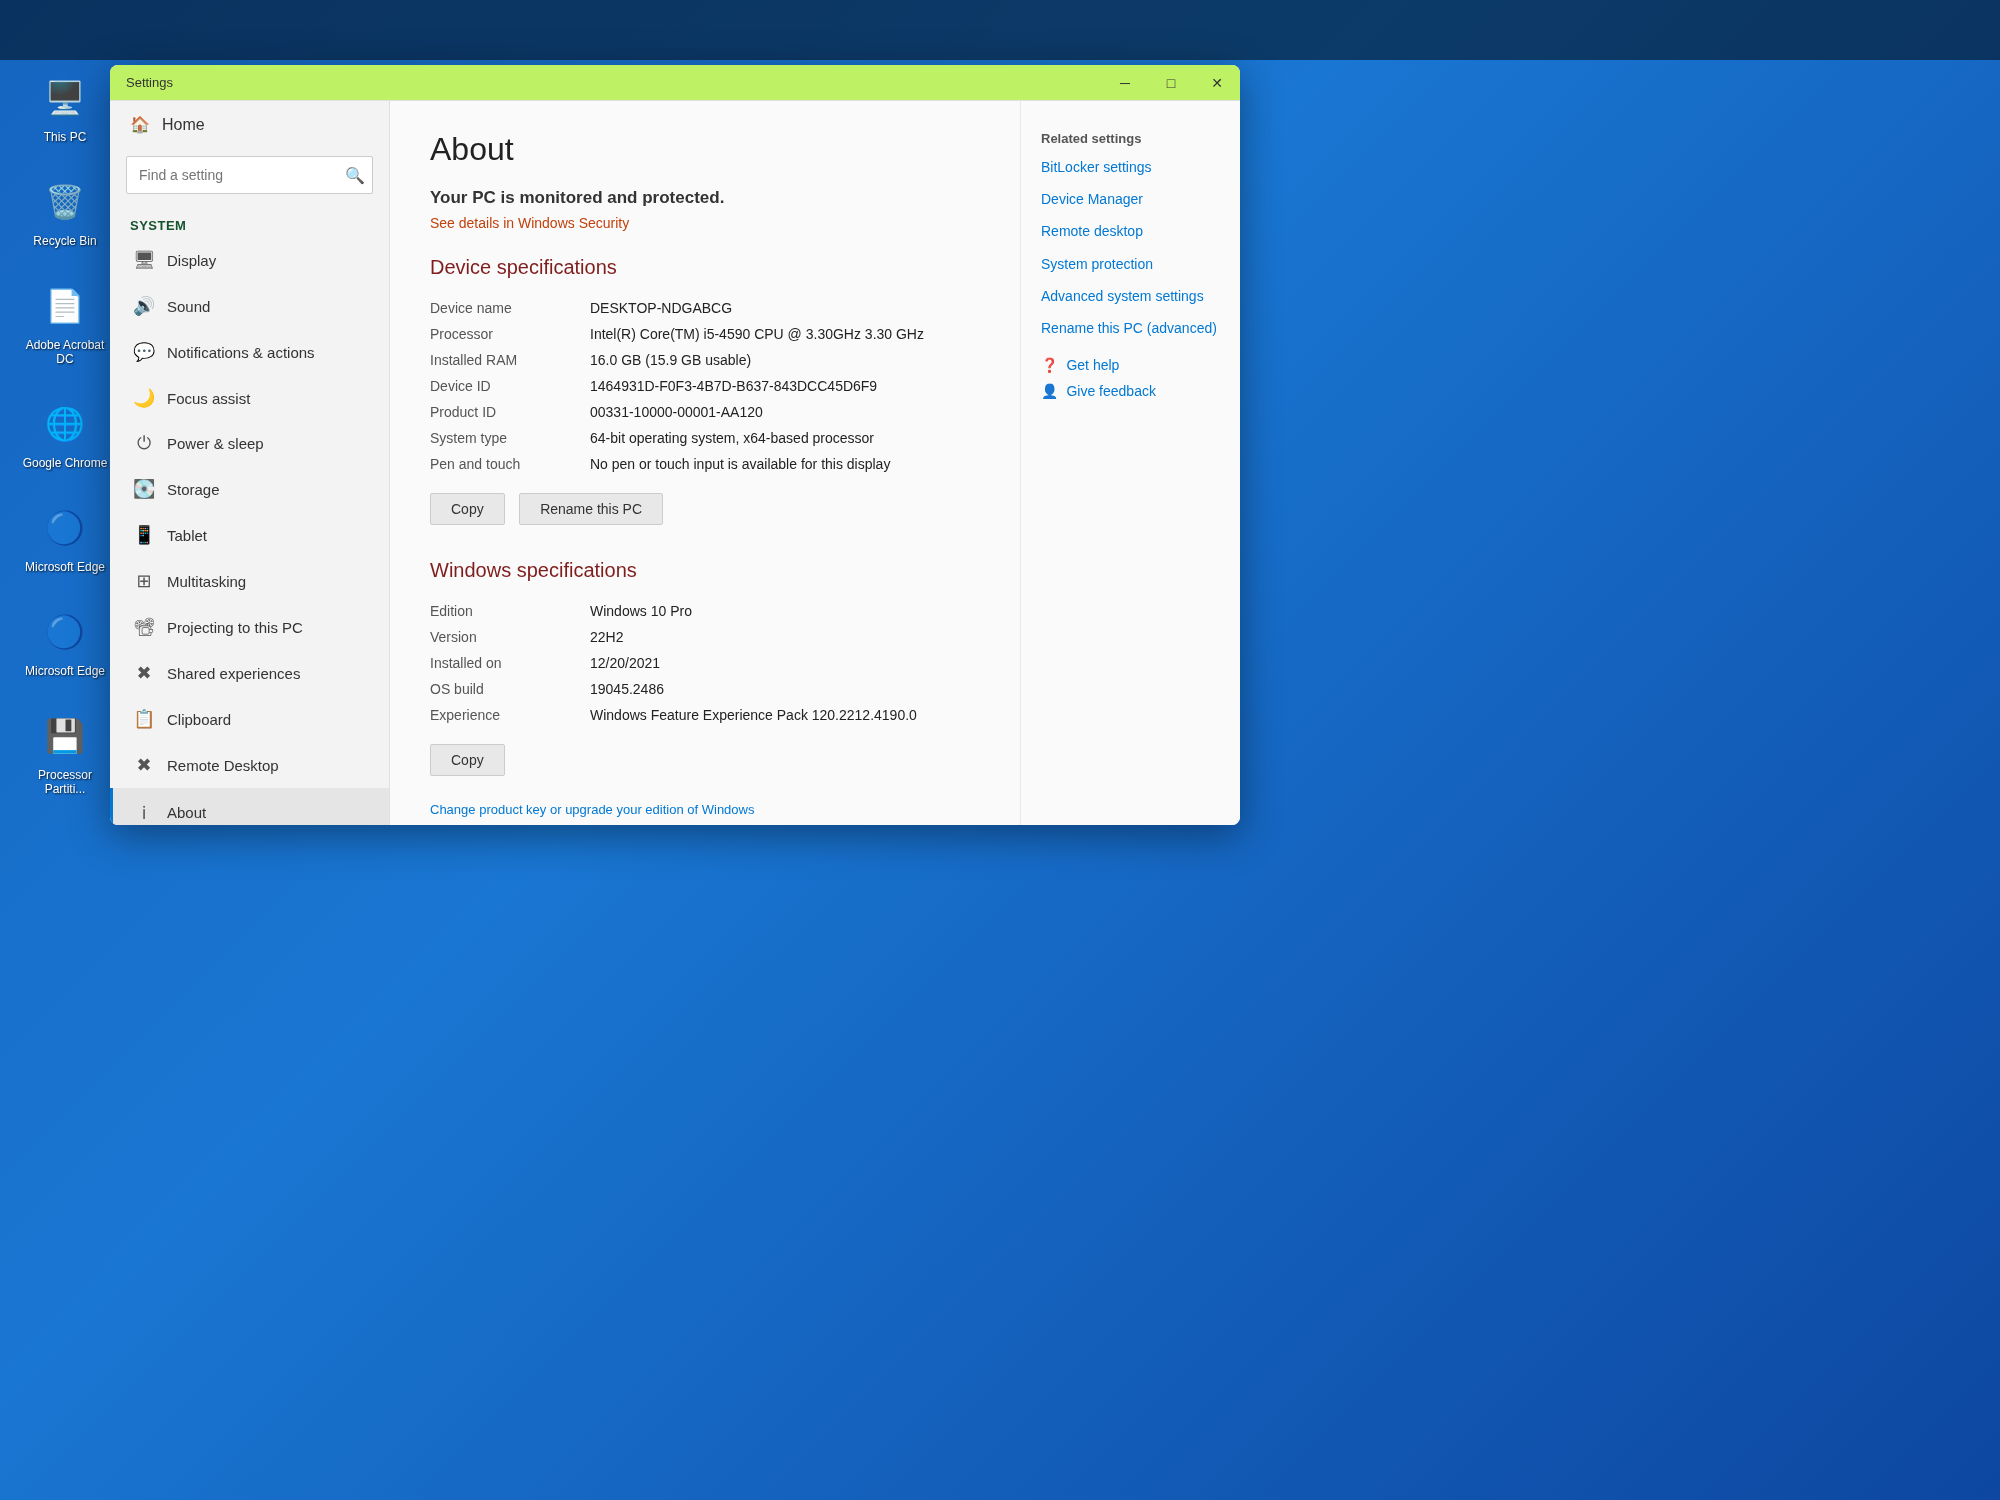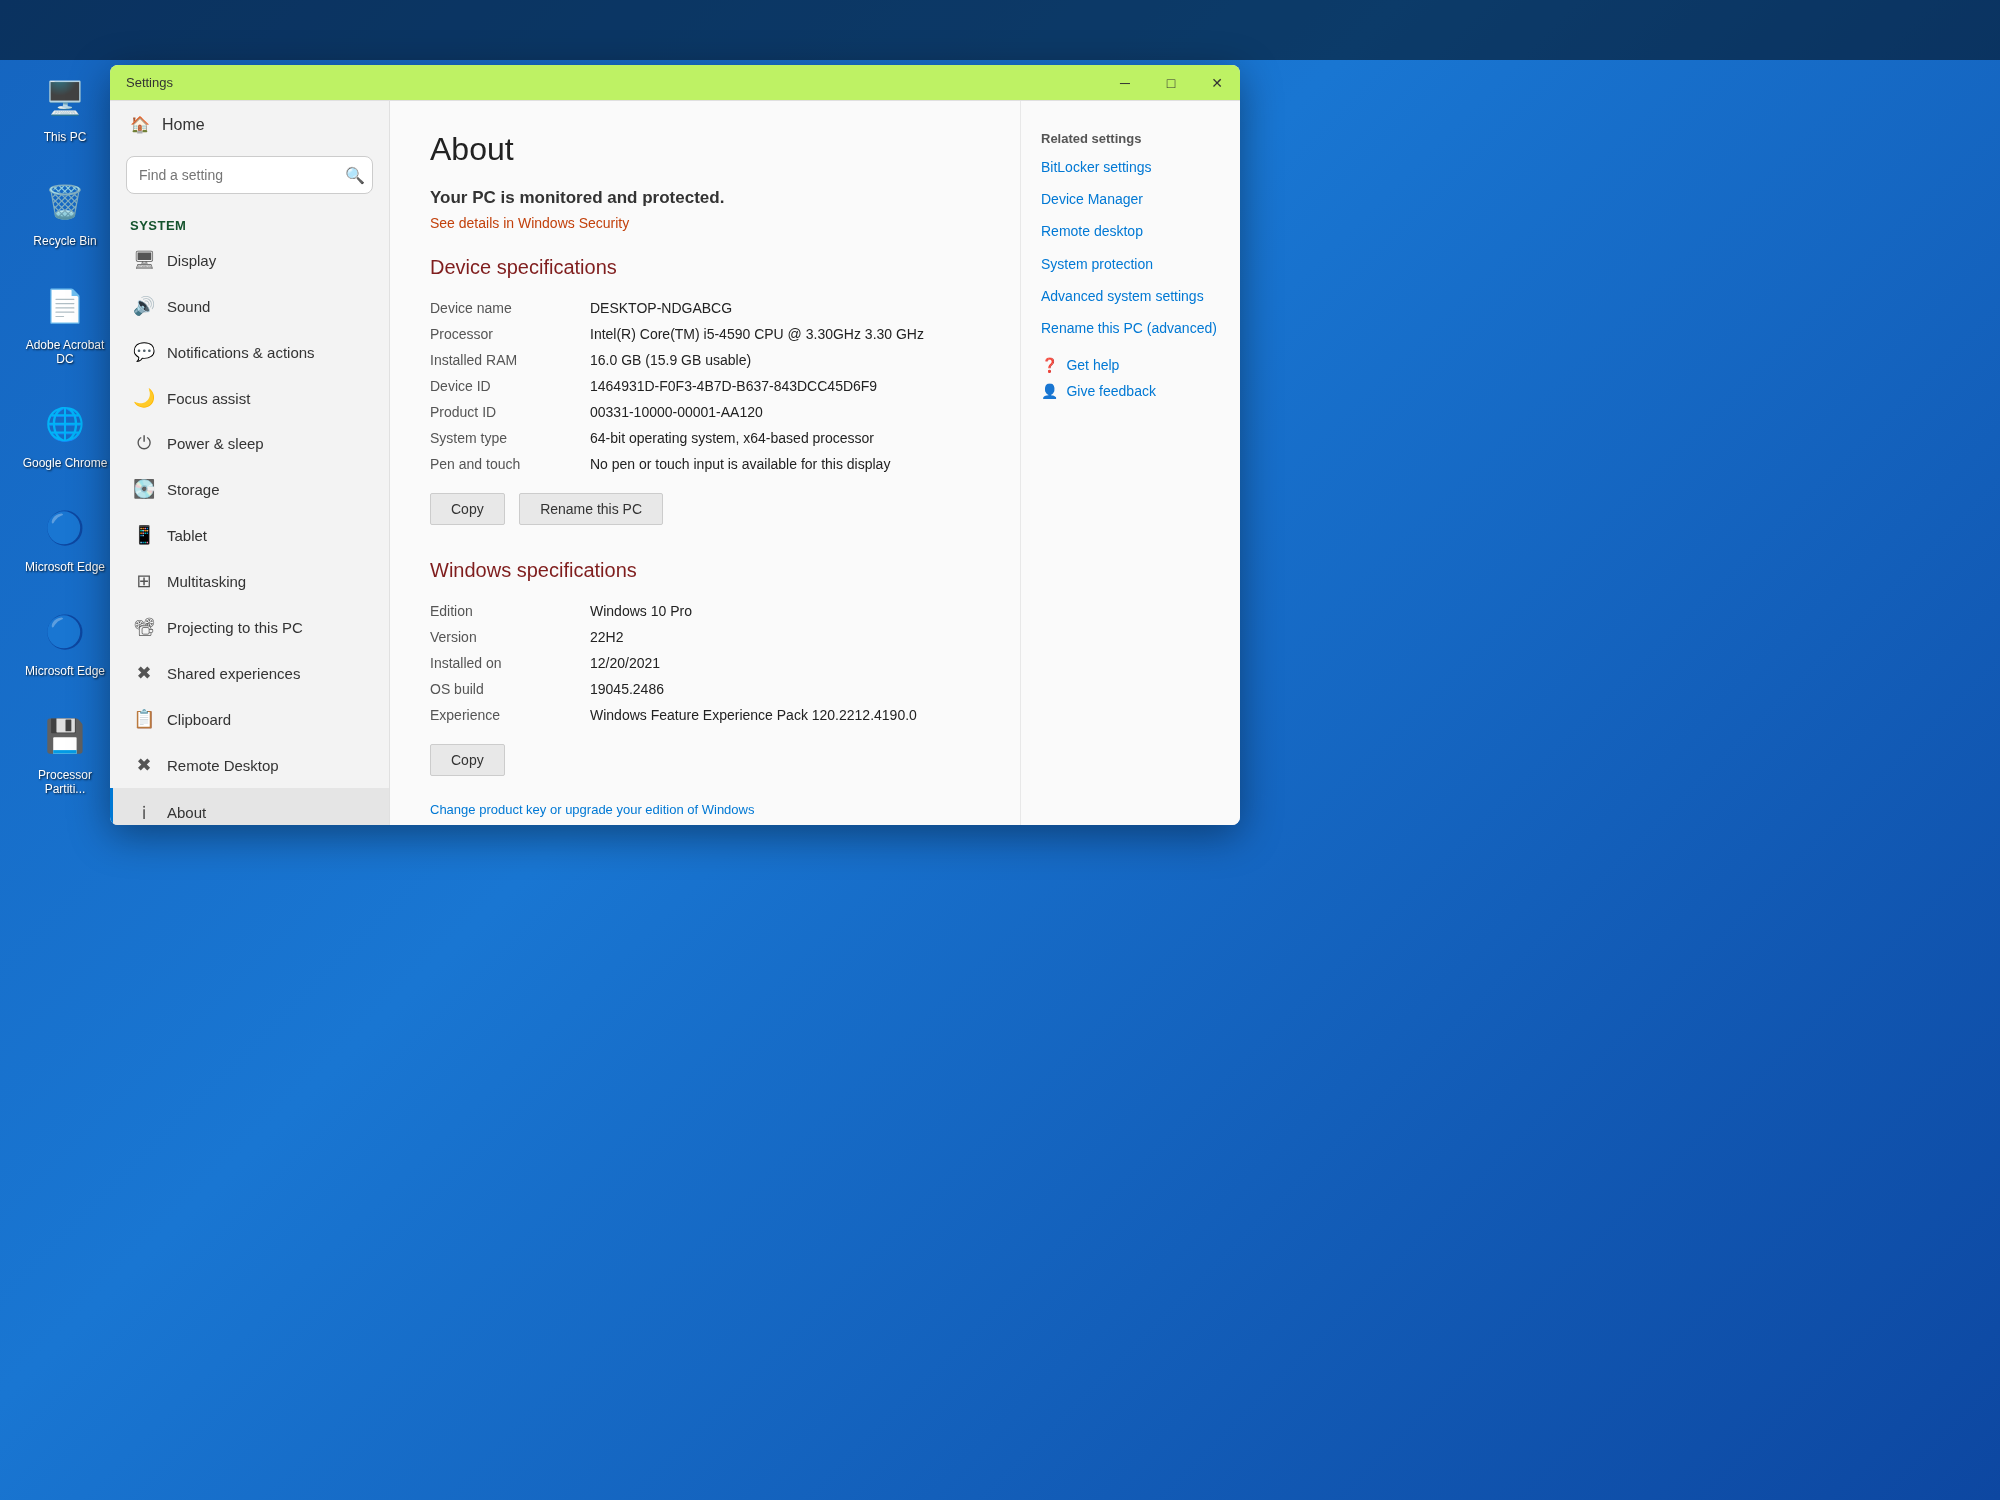--- a/index.html
+++ b/index.html
@@ -149,21 +149,21 @@
     }
 
     .sidebar-search input {
       width: 100%;
       height: 38px;
       border: 1px solid #ccc;
       background: #fff;
       padding: 0 35px 0 12px;
       font-size: 14px;
       color: #333;
-      border-radius: 8px;
+      border-radius: 2px;
       outline: none;
     }
 
     .sidebar-search-icon {
       position: absolute;
       right: 8px;
       top: 50%;
       transform: translateY(-50%);
       color: #555;
       font-size: 16px;

